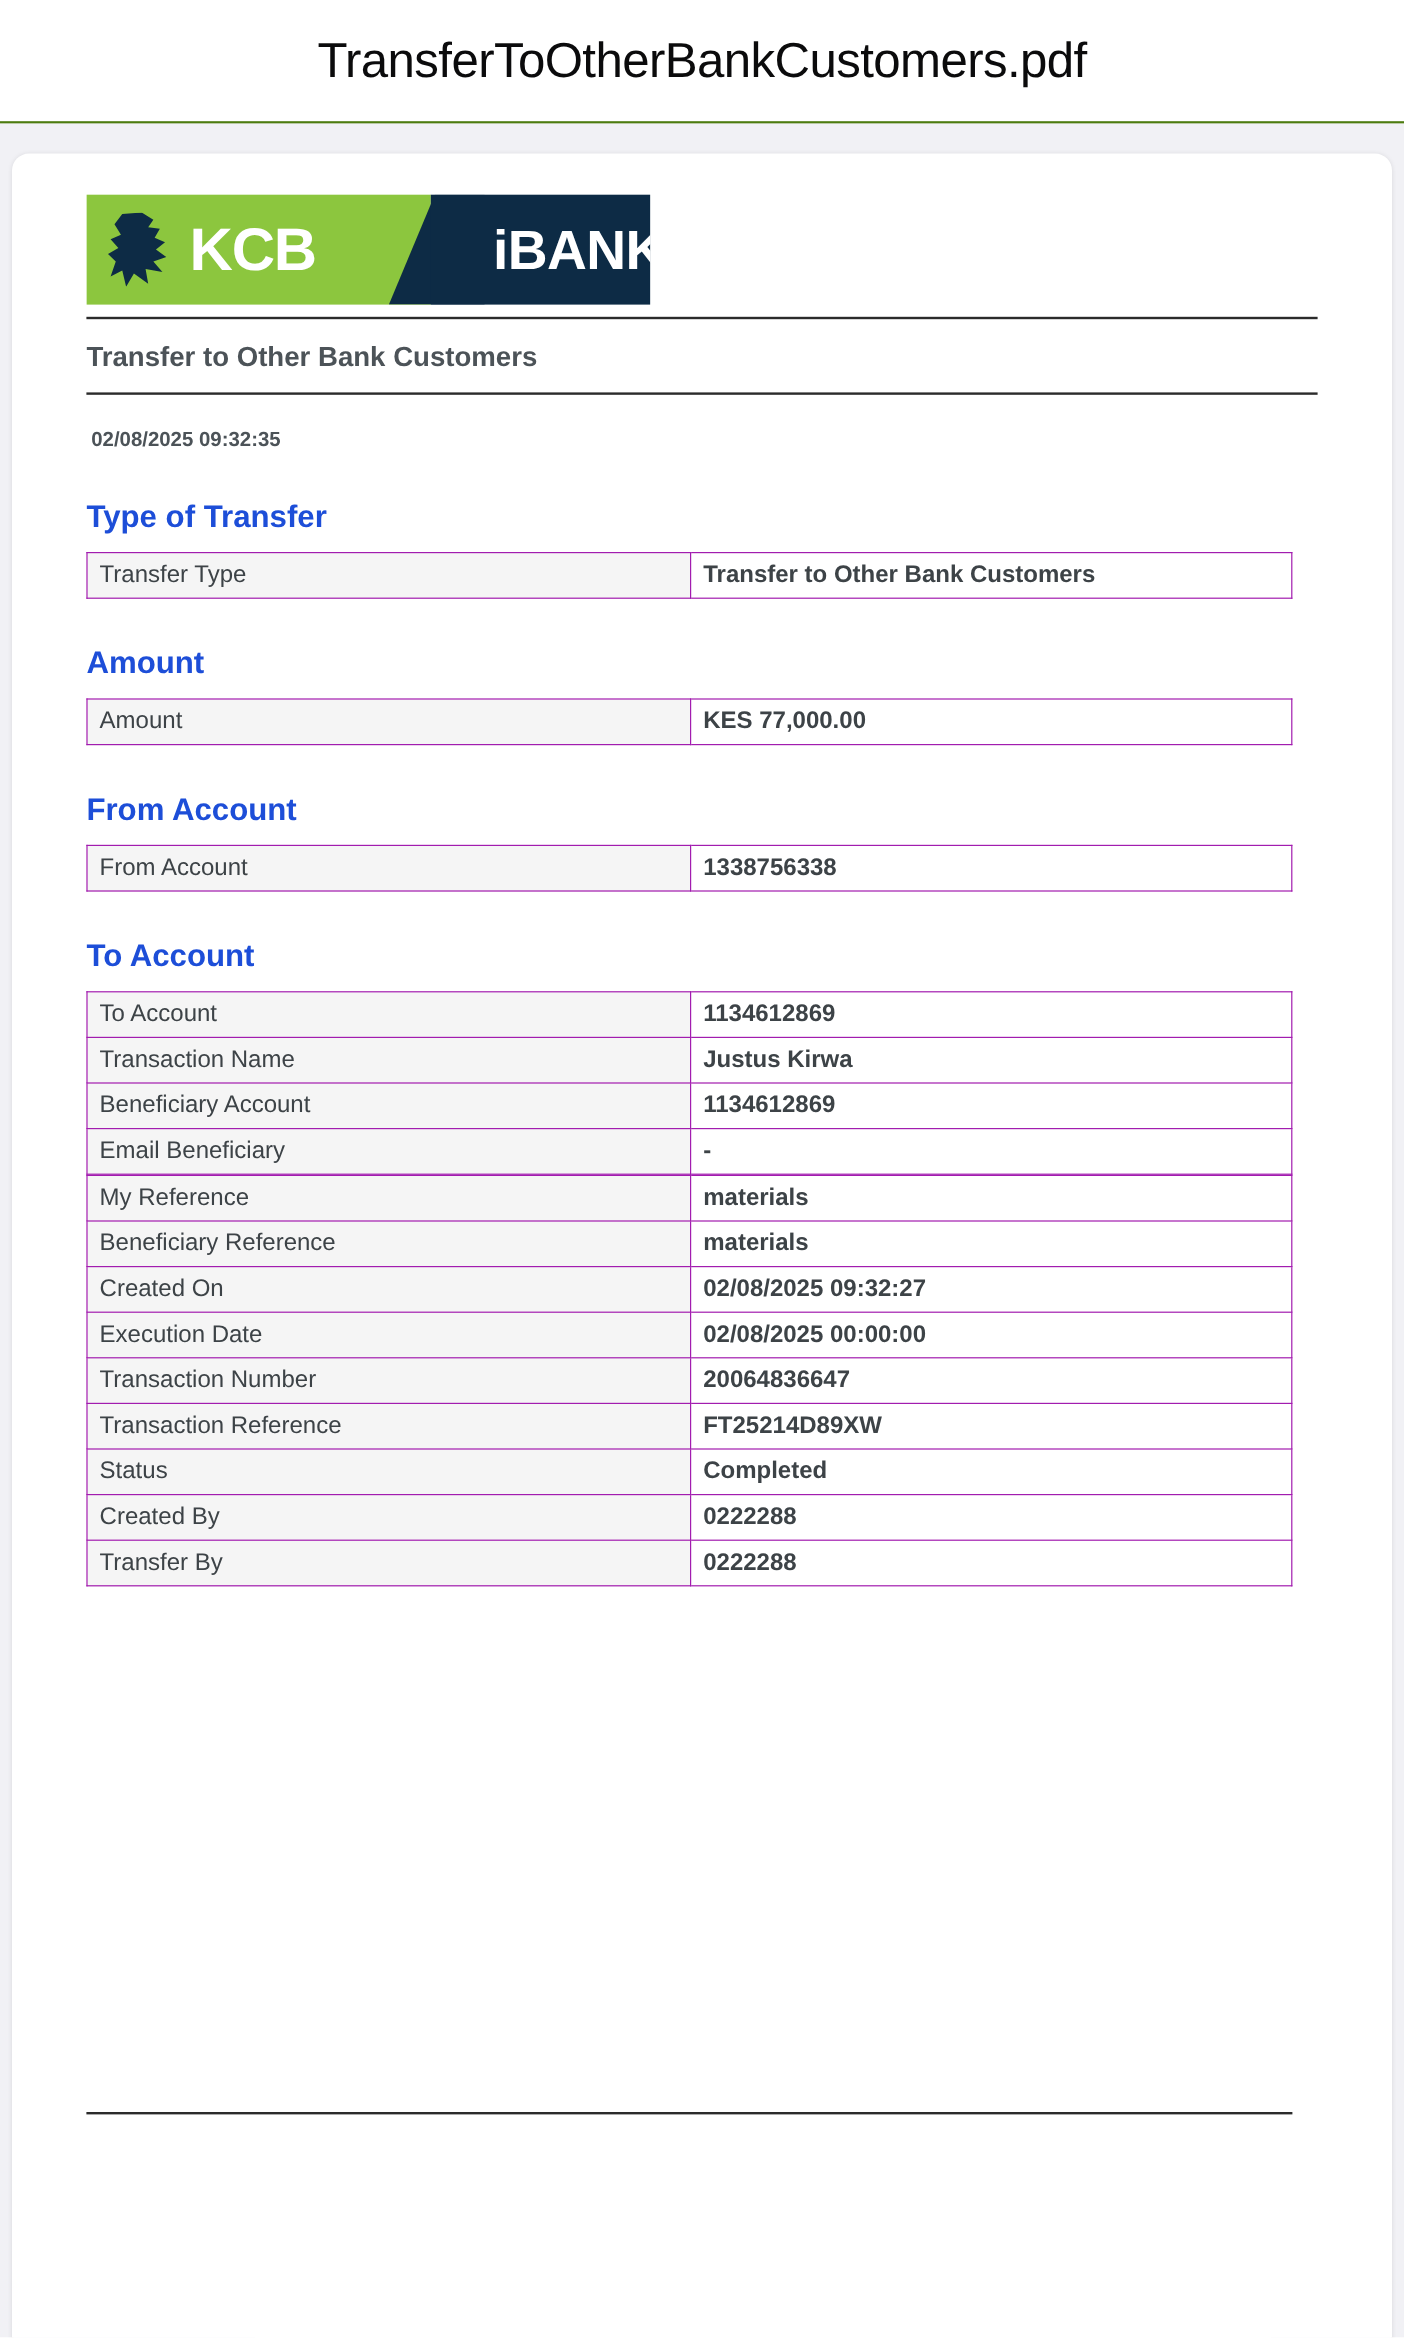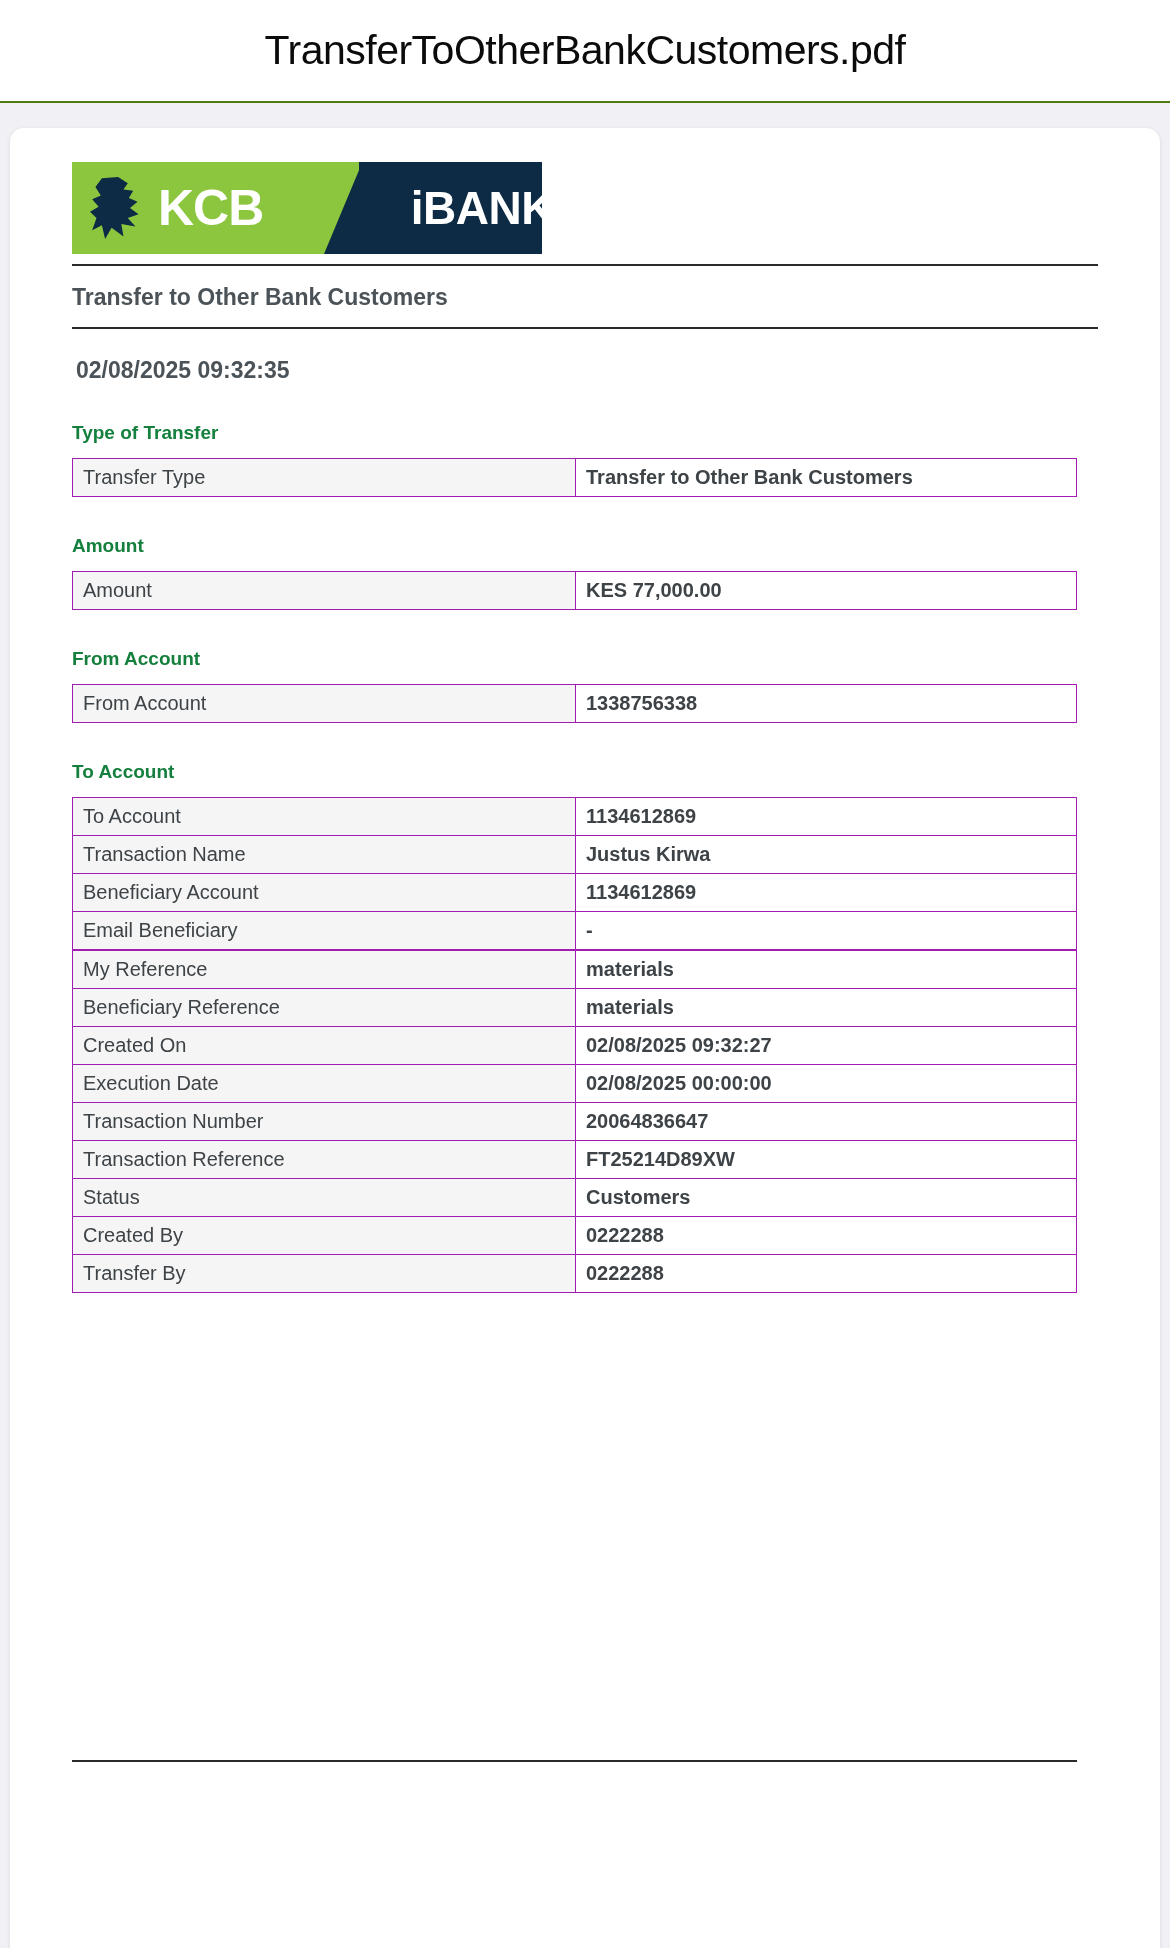--- a/index.html
+++ b/index.html
@@ -136,31 +136,31 @@
   .doc-title {
     font-size: 23px;
     font-weight: 700;
     color: #4c5358;
     padding: 18px 0 16px 0;
   }
   .rule-bottom {
     border-top: 2px solid #2b2b2b;
   }
   .timestamp {
-    font-size: 23px;
+    font-size: 17px;
     font-weight: 700;
     color: #4c5358;
     padding: 28px 0 0 4px;
   }
 
   
   .section-title {
-    font-size: 19px;
-    font-weight: 700;
-    color: #15803d;
+    font-size: 26px;
+    font-weight: 700;
+    color: #1d4ed8;
     margin: 38px 0 14px 0;
   }
   table.kv {
     width: 1005px;
     border-collapse: collapse;
     table-layout: fixed;
   }
   table.kv td {
     height: 38px;
     padding: 0 10px;
@@ -288,21 +288,21 @@
             <tr>
               <td class="k">Transaction Number</td>
               <td class="v">20064836647</td>
             </tr>
             <tr>
               <td class="k">Transaction Reference</td>
               <td class="v">FT25214D89XW</td>
             </tr>
             <tr>
               <td class="k">Status</td>
-              <td class="v">Customers</td>
+              <td class="v">Completed</td>
             </tr>
             <tr>
               <td class="k">Created By</td>
               <td class="v">0222288</td>
             </tr>
             <tr>
               <td class="k">Transfer By</td>
               <td class="v">0222288</td>
             </tr>
           </tbody>

